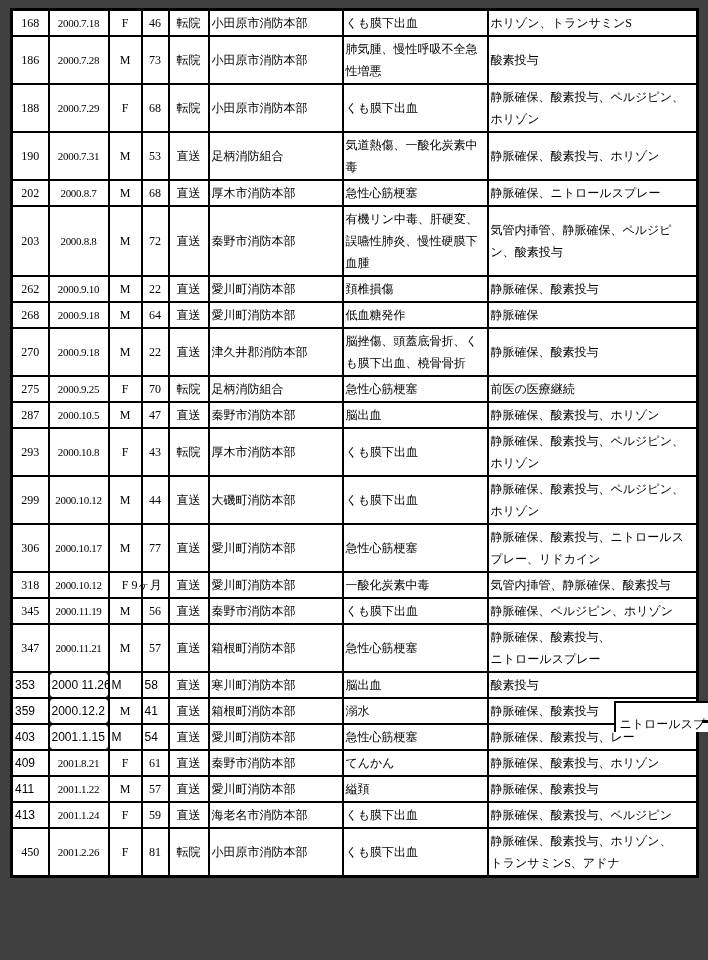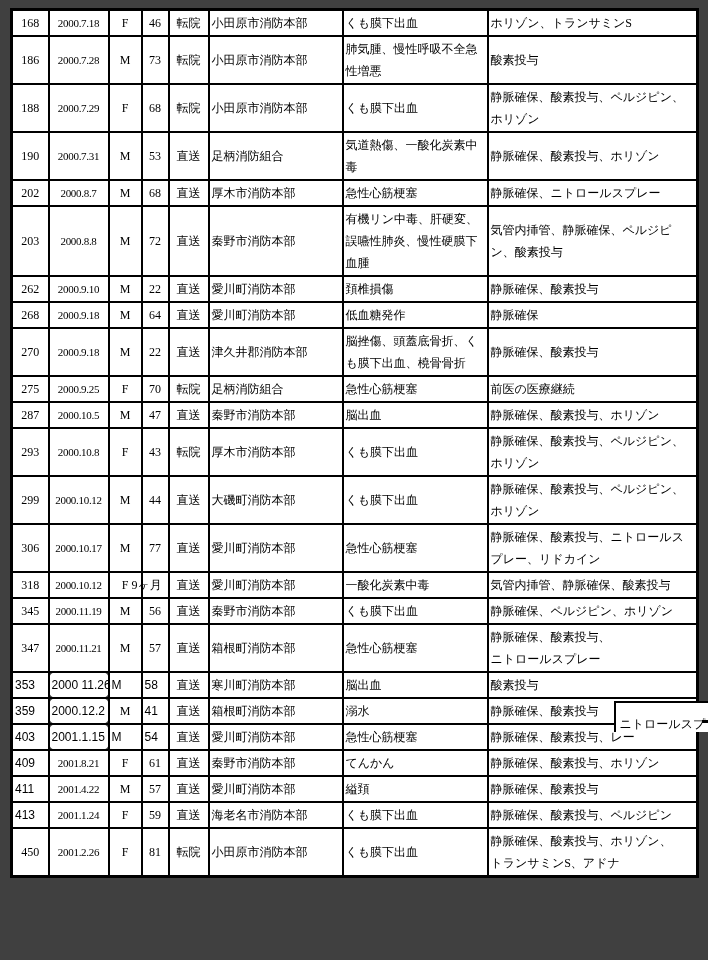--- a/index.html
+++ b/index.html
@@ -302,21 +302,21 @@
           <td class="col-date">2001.8.21</td>
           <td class="col-sex">F</td>
           <td class="col-age">61</td>
           <td class="col-transfer">直送</td>
           <td class="col-department">秦野市消防本部</td>
           <td class="col-diagnosis">てんかん</td>
           <td class="col-treatment">静脈確保、酸素投与、ホリゾン</td>
         </tr>
         <tr>
           <td class="col-no sans">411</td>
-          <td class="col-date">2001.4.22</td>
+          <td class="col-date">2001.1.22</td>
           <td class="col-sex">M</td>
           <td class="col-age">57</td>
           <td class="col-transfer">直送</td>
           <td class="col-department">愛川町消防本部</td>
           <td class="col-diagnosis">縊頚</td>
           <td class="col-treatment">静脈確保、酸素投与</td>
         </tr>
         <tr>
           <td class="col-no sans">413</td>
           <td class="col-date">2001.1.24</td>

